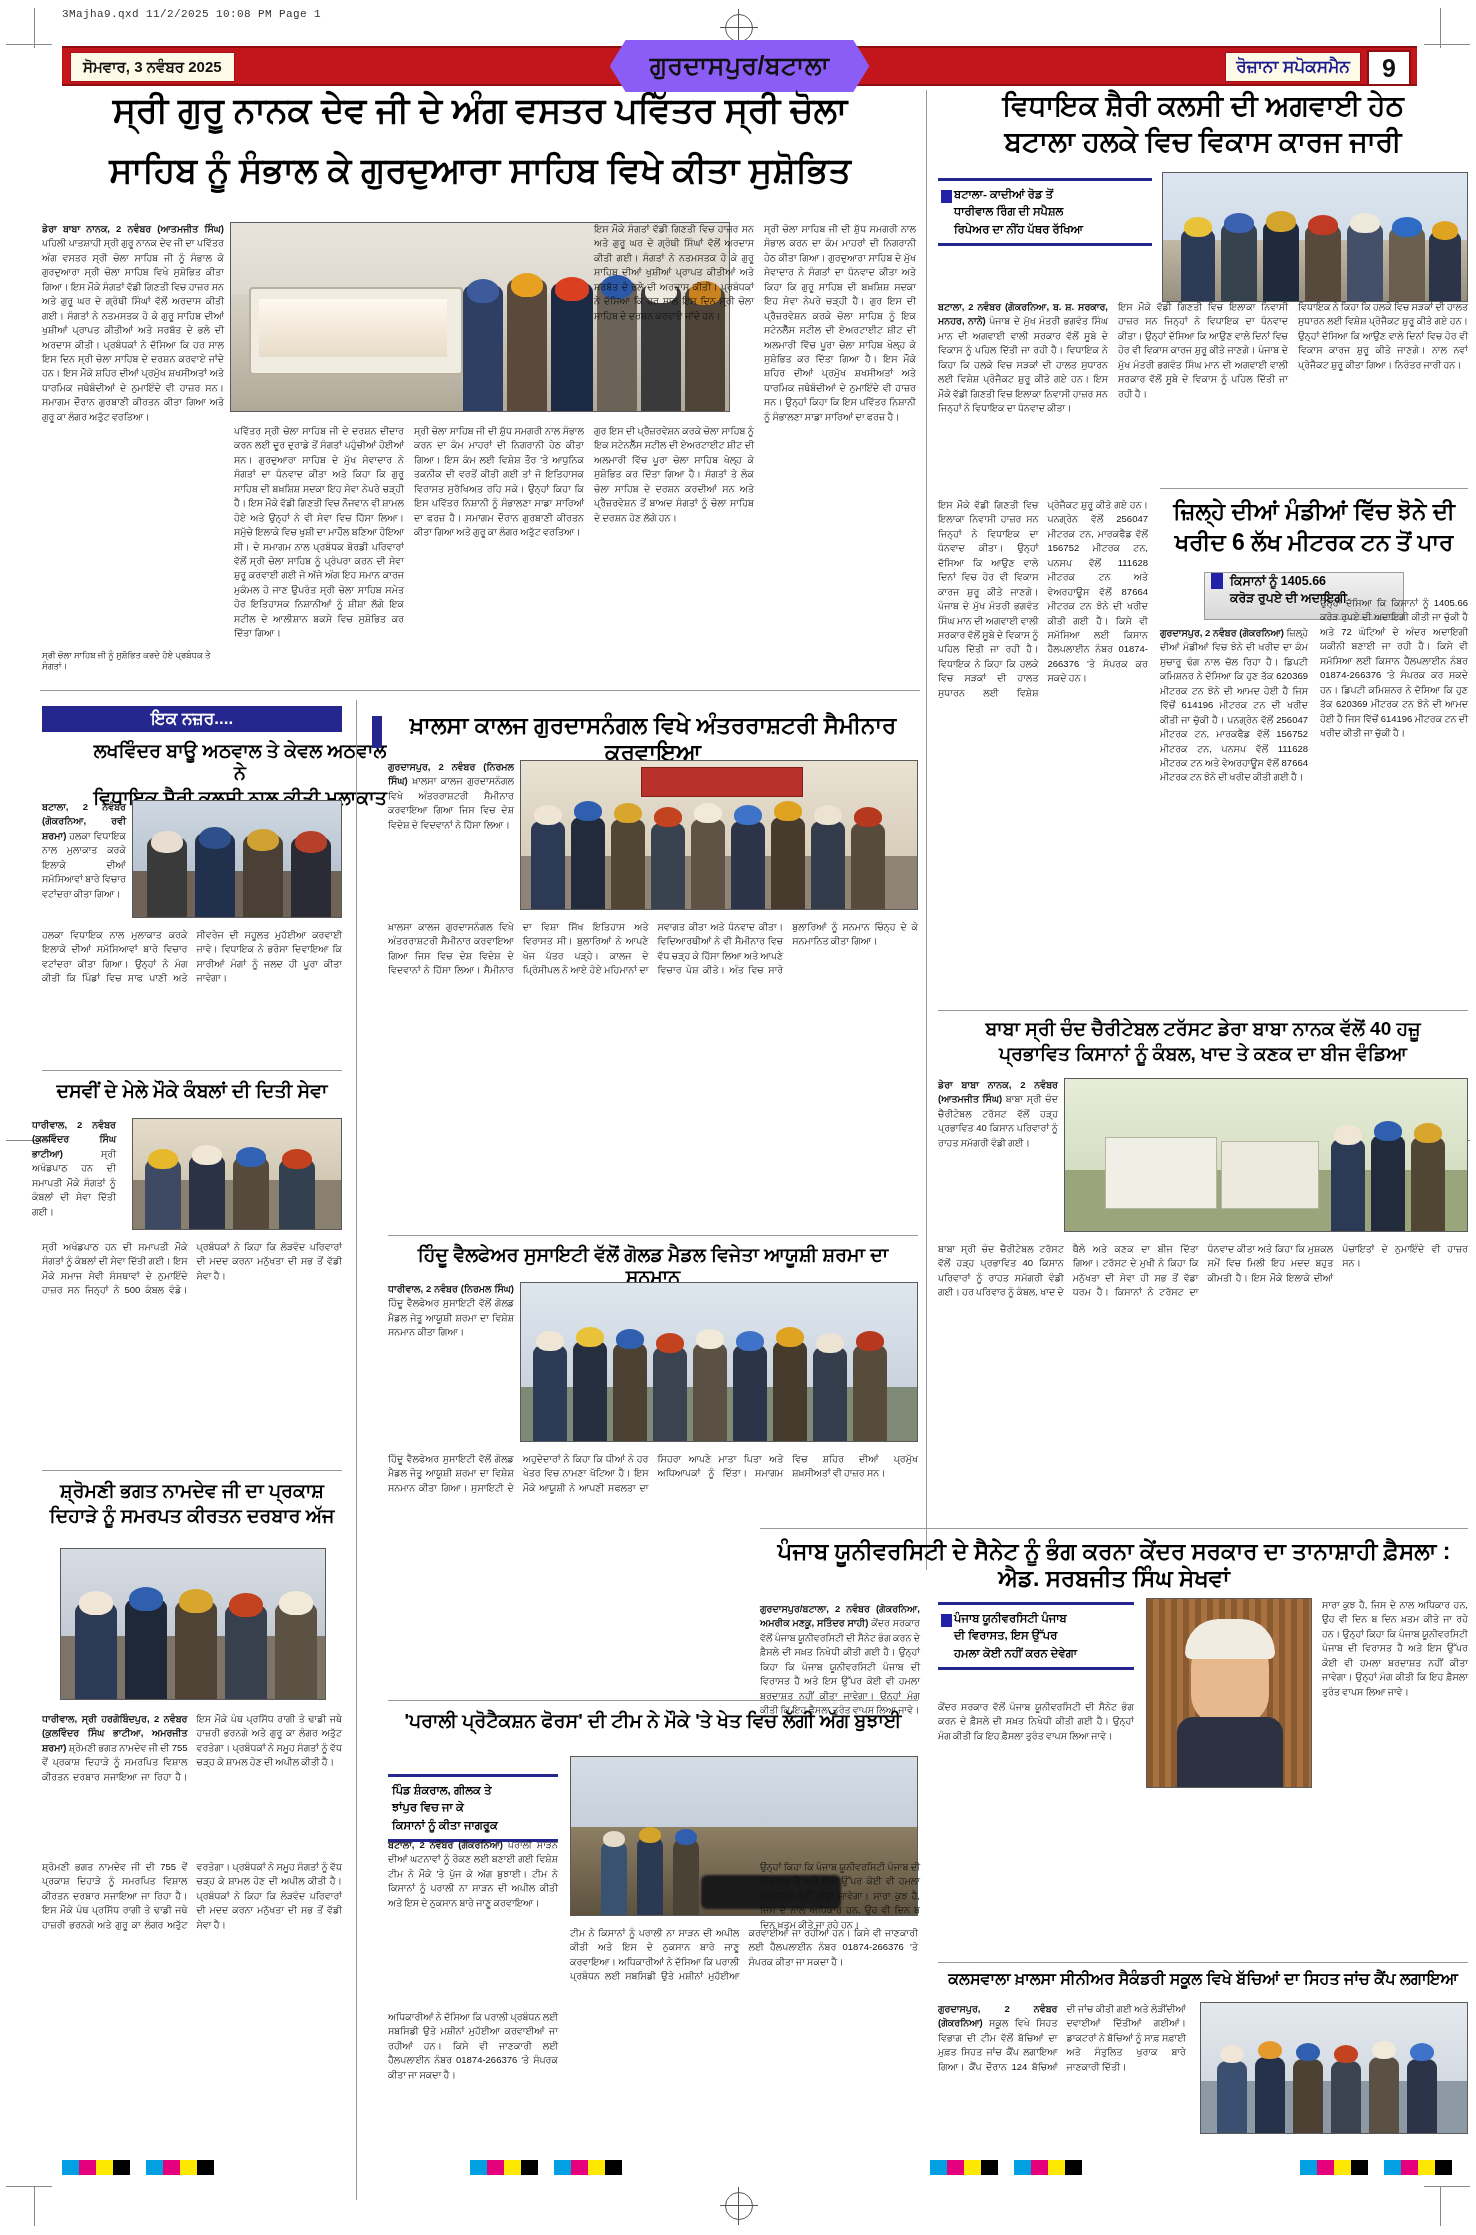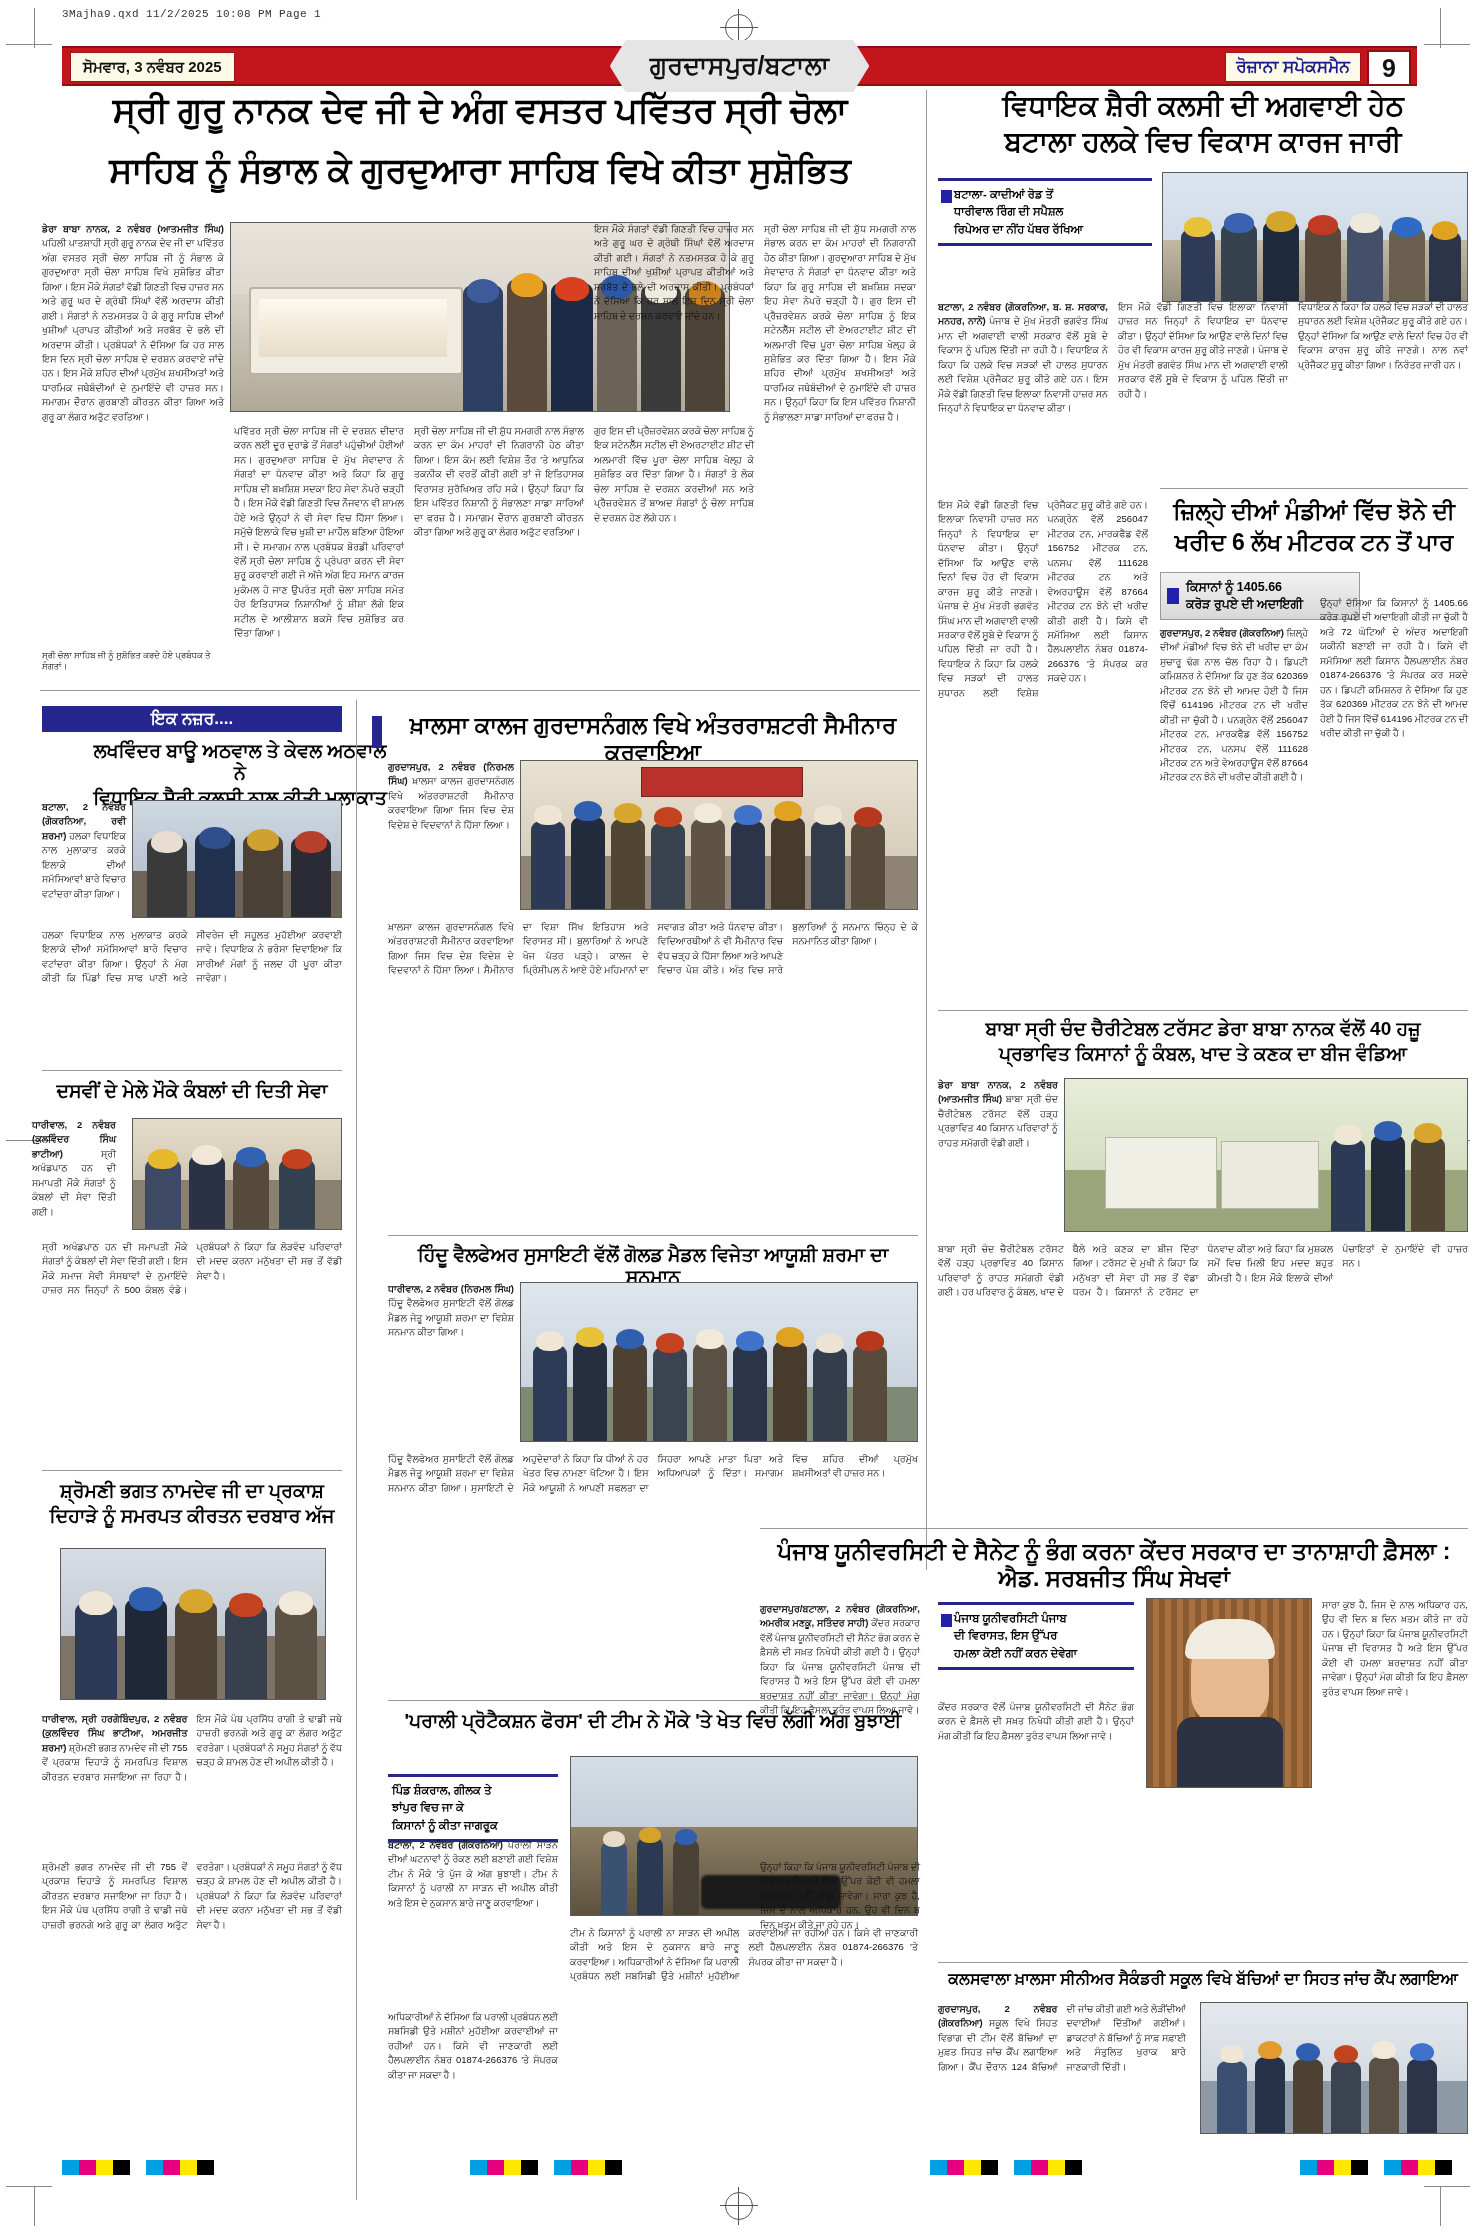--- a/index.html
+++ b/index.html
@@ -11,41 +11,41 @@
   .slug{position:absolute;left:62px;top:8px;font-family:"Liberation Mono",monospace;font-size:11px;color:#333;letter-spacing:.4px;}
   .crop-mark-v{position:absolute;background:#888;width:1px;}
   .crop-mark-h{position:absolute;background:#888;height:1px;}
   .reg-mark{position:absolute;width:26px;height:26px;border-radius:50%;border:1px solid #555;}
   .reg-mark:before{content:"";position:absolute;left:12px;top:-6px;width:1px;height:38px;background:#555;}
   .reg-mark:after{content:"";position:absolute;top:12px;left:-6px;height:1px;width:38px;background:#555;}
 
   
   .masthead{position:absolute;left:62px;top:46px;width:1355px;height:36px;background:#c3161c;border-top:2px solid #8d0f12;border-bottom:2px solid #8d0f12;}
   .mast-date{position:absolute;left:8px;top:4px;height:28px;background:#fdfbe8;border:1px solid #a31015;padding:0 12px;display:flex;align-items:center;font-size:15px;font-weight:bold;color:#111;}
-  .mast-center{position:absolute;left:50%;top:-8px;transform:translateX(-50%);height:52px;background:#e5e5e5;padding:0 40px;display:flex;align-items:center;justify-content:center;
+  .mast-center{position:absolute;left:50%;top:-8px;transform:translateX(-50%);height:52px;background:#8b5cf6;padding:0 40px;display:flex;align-items:center;justify-content:center;
     clip-path:polygon(16px 0,calc(100% - 16px) 0,100% 50%,calc(100% - 16px) 100%,16px 100%,0 50%);}
   .mast-center span{font-size:25px;font-weight:bold;color:#111;letter-spacing:.5px;}
   .mast-right{position:absolute;right:56px;top:4px;height:28px;background:#fdfbe8;border:1px solid #a31015;padding:0 10px;display:flex;align-items:center;font-size:17px;font-weight:bold;color:#1b1b8c;}
   .mast-page{position:absolute;right:6px;top:2px;width:40px;height:32px;background:#fff;border:2px solid #8d0f12;display:flex;align-items:center;justify-content:center;font-size:25px;font-weight:bold;color:#111;}
 
   
   .hl{font-weight:bold;color:#000;line-height:1.16;text-align:center;}
   .hl-xxl{font-size:35px;}
   .hl-xl{font-size:28px;}
   .hl-l{font-size:23px;}
   .hl-m{font-size:19px;}
   .hl-s{font-size:16px;}
 
   .body-col{font-size:9.5px;line-height:1.52;text-align:justify;color:#111;
             column-gap:9px;hyphens:auto;word-spacing:-0.4px;}
   .lead{font-weight:bold;}
 
   .box{position:absolute;box-sizing:border-box;}
   .bar-blue{position:absolute;background:#26268f;color:#fff;font-weight:bold;display:flex;align-items:center;justify-content:center;}
-  .bar-grey{position:absolute;background:linear-gradient(#f2f2f2,#d8d8d8);border:1px solid #9a9a9a;display:flex;align-items:center;}
+  .bar-grey{position:absolute;background:linear-gradient(#f2f2f2,#d8d8d8);border:1px solid #9a9a9a;display:flex;margin-left:44px;}
   .blue-chip{width:12px;height:16px;background:#2222a8;margin-right:7px;flex:0 0 auto;}
 
   
   .photo{position:absolute;border:1px solid #5a5a5a;box-sizing:border-box;overflow:hidden;background:#cfd6dc;}
   .fig{position:absolute;bottom:0;border-radius:9px 9px 0 0;}
   .turb{position:absolute;border-radius:50% 50% 44% 44%;}
 
   .cap{font-size:8.5px;line-height:1.35;color:#111;}
 
   .vline{position:absolute;width:1px;background:#9a9a9a;}

